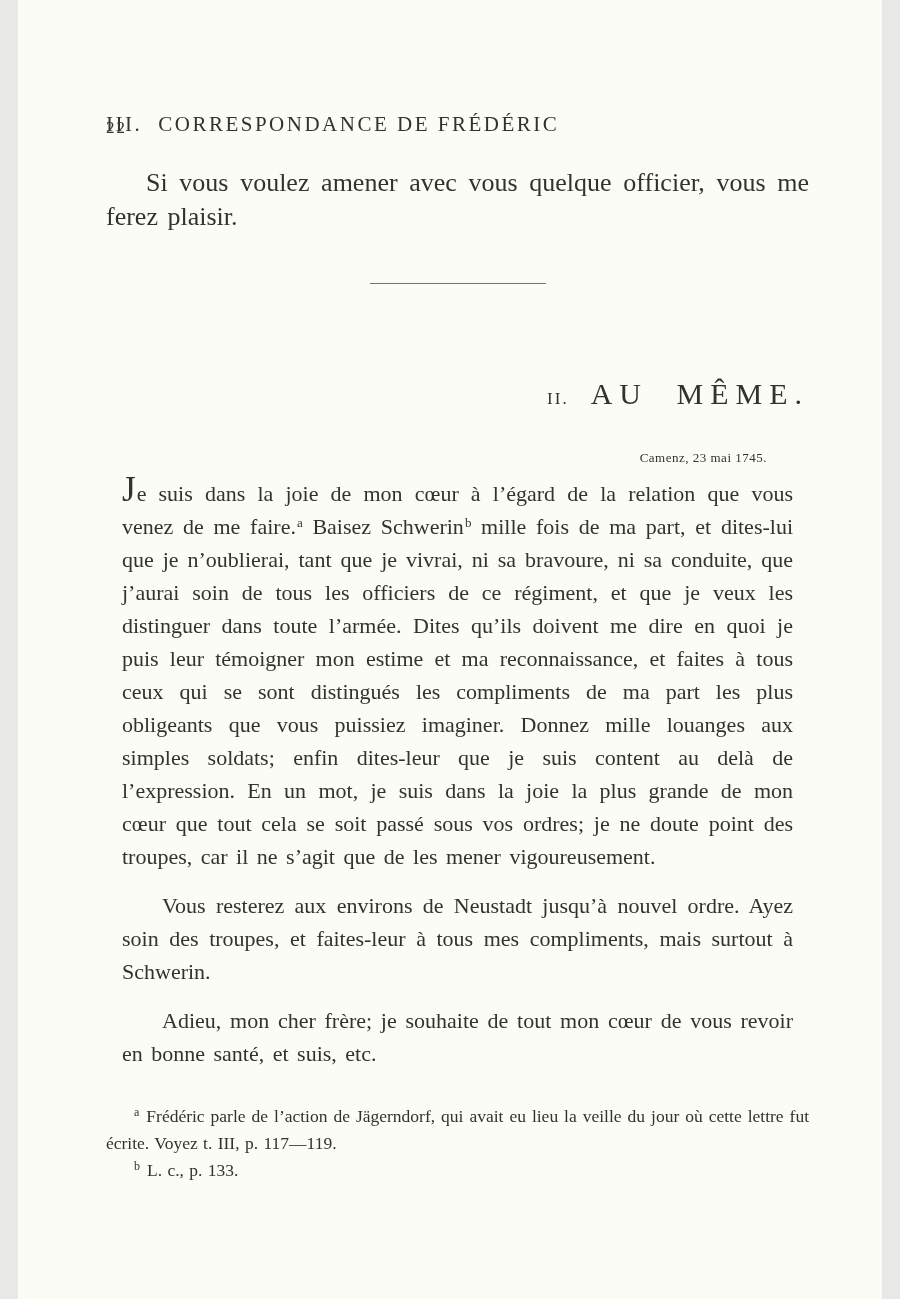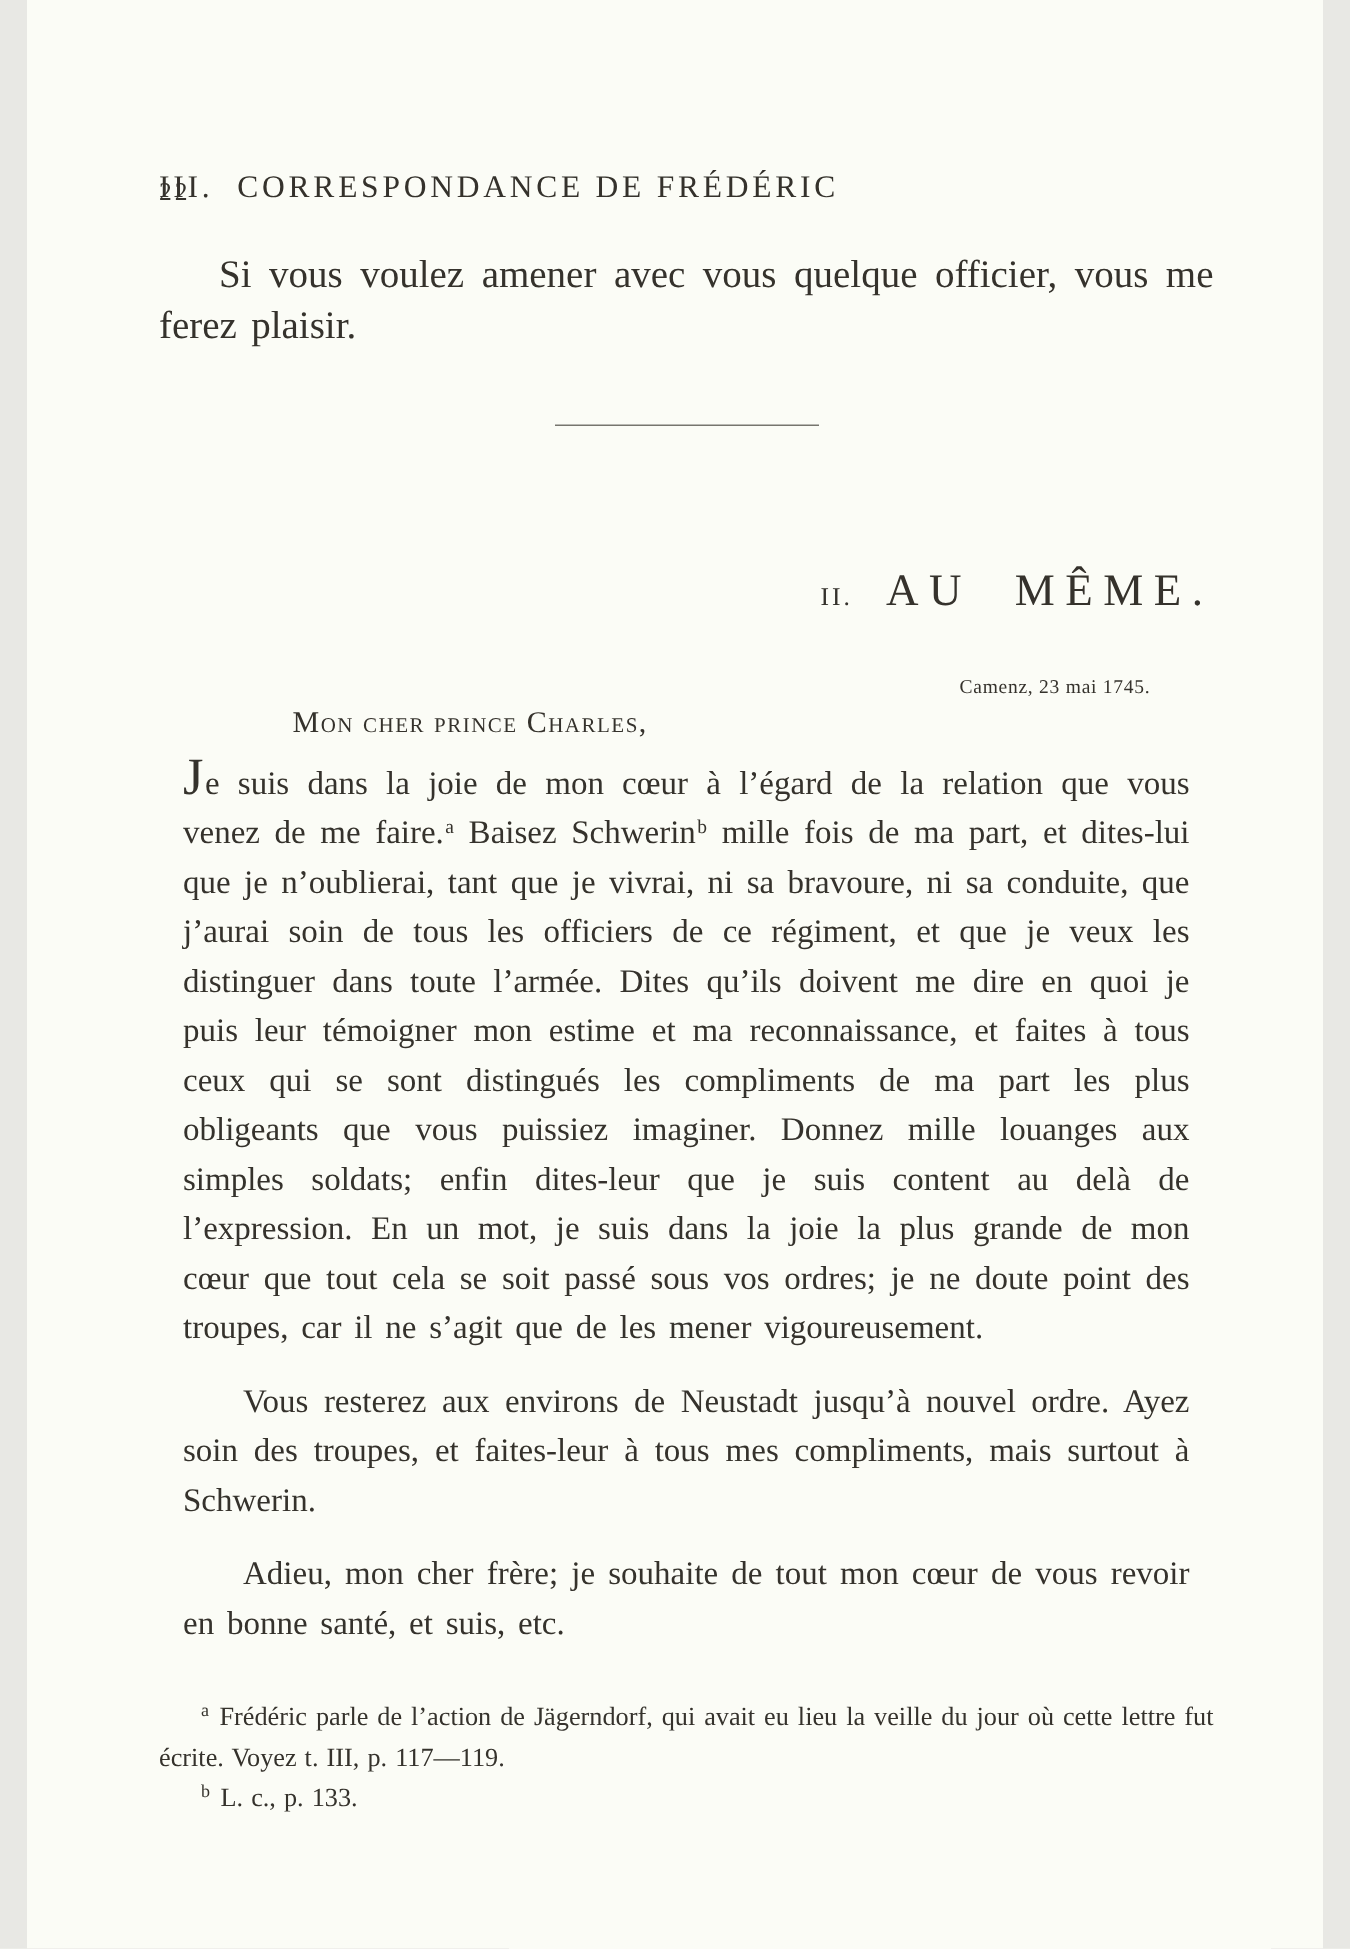--- a/index.html
+++ b/index.html
@@ -148,21 +148,20 @@
   <p class="intro">Si vous voulez amener avec vous quelque officier, vous me ferez plaisir.</p>
 
   <hr class="divider">
 
   <div class="letter-heading">
     <span class="letter-number">II.</span><span class="letter-title">AU MÊME.</span>
   </div>
 
   <div class="dateline">Camenz, 23 mai 1745.</div>
 
-  <div class="salutation">Mon cher prince Charles,</div>
 
   <p class="body-par first"><span class="initial">J</span><span>e suis dans la joie de mon cœur à l’égard de la relation que vous venez de me faire.</span><sup class="note-ref">a</sup><span> Baisez Schwerin</span><sup class="note-ref">b</sup><span> mille fois de ma part, et dites-lui que je n’oublierai, tant que je vivrai, ni sa bravoure, ni sa conduite, que j’aurai soin de tous les officiers de ce régiment, et que je veux les distinguer dans toute l’armée. Dites qu’ils doivent me dire en quoi je puis leur témoigner mon estime et ma reconnaissance, et faites à tous ceux qui se sont distingués les compliments de ma part les plus obligeants que vous puissiez imaginer. Donnez mille louanges aux simples soldats; enfin dites-leur que je suis content au delà de l’expression. En un mot, je suis dans la joie la plus grande de mon cœur que tout cela se soit passé sous vos ordres; je ne doute point des troupes, car il ne s’agit que de les mener vigoureusement.</span></p>
 
   <p class="body-par indent">Vous resterez aux environs de Neustadt jusqu’à nouvel ordre. Ayez soin des troupes, et faites-leur à tous mes compliments, mais surtout à Schwerin.</p>
 
   <p class="body-par indent">Adieu, mon cher frère; je souhaite de tout mon cœur de vous revoir en bonne santé, et suis, etc.</p>
 
   <div class="footnotes">
     <p class="footnote"><sup class="fn-marker">a</sup><span>Frédéric parle de l’action de Jägerndorf, qui avait eu lieu la veille du jour où cette lettre fut écrite. Voyez t. III, p. 117—119.</span></p>
     <p class="footnote"><sup class="fn-marker">b</sup><span>L. c., p. 133.</span></p>

